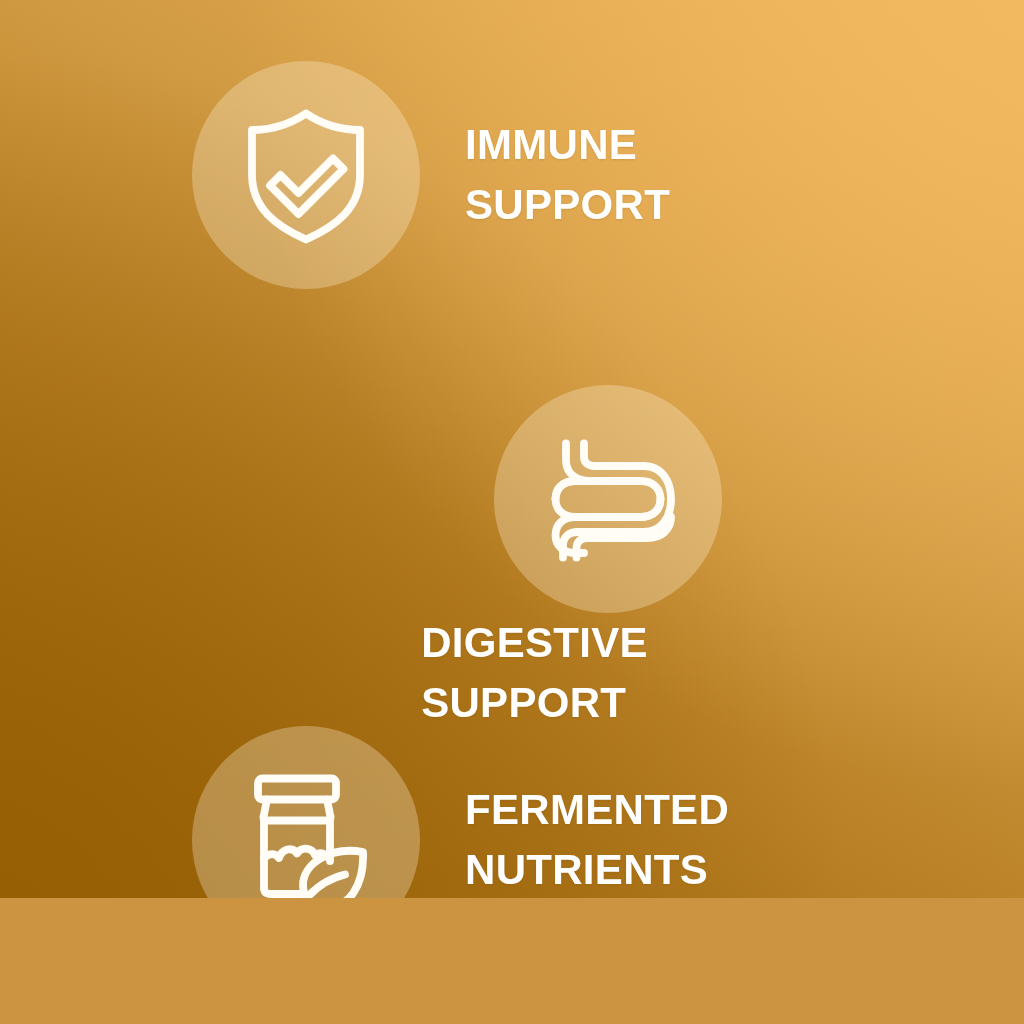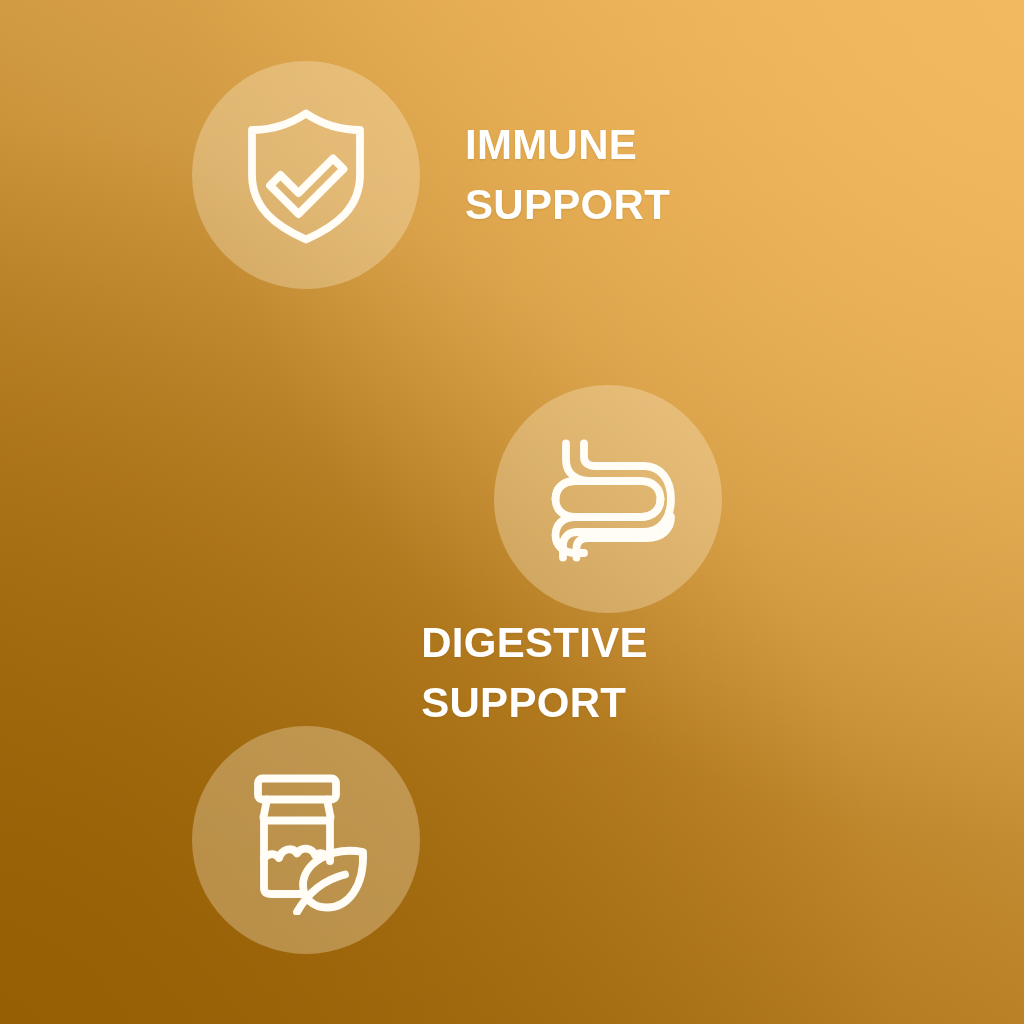--- a/index.html
+++ b/index.html
@@ -10,21 +10,21 @@
     overflow: hidden;
   }
   body {
     font-family: "Liberation Sans", sans-serif;
     background: #cc9440;
   }
 
   #benefits-panel {
     position: relative;
     width: 1024px;
-    height: 1024px;
+    height: 898px;
     background:
       radial-gradient(circle at 100% 0%, rgba(243,185,96,0.95) 0%, rgba(243,185,96,0.0) 58%),
       radial-gradient(circle at 0% 100%, rgba(150,95,4,0.95) 0%, rgba(150,95,4,0.0) 62%),
       linear-gradient(210deg, #f0b65c 0%, #d09a42 38%, #bb8227 62%, #9a6309 100%);
     overflow: hidden;
   }
 
   .benefit-row {
     position: absolute;
     left: 0;
@@ -115,15 +115,17 @@
           <rect x="18" y="9" width="52" height="14" rx="3"></rect>
           <path d="M24 23 L 22 33 C 21 36, 22 37, 25 37 L 63 37 C 66 37, 67 36, 66 33 L 64 23"></path>
           <path d="M22 37 L 22 82 C 22 85, 24 86, 27 86 L 47 86"></path>
           <path d="M66 37 L 66 64"></path>
           <path d="M22 62 C 26 58, 30 59, 32 62 C 34 56, 41 54, 44 59 C 47 54, 54 55, 56 60 C 60 57, 64 60, 66 63"></path>
           <path d="M88 58 C 66 54, 48 66, 48 80 C 48 89, 55 95, 64 95 C 78 95, 89 81, 88 58 Z"></path>
           <path d="M44 98 C 52 84, 64 76, 76 73"></path>
         </svg>
       </span>
     </div>
+    <div class="benefit-label">FERMENTED
+NUTRIENTS</div>
   </div>
 
 </div>
 
 </body></html>

